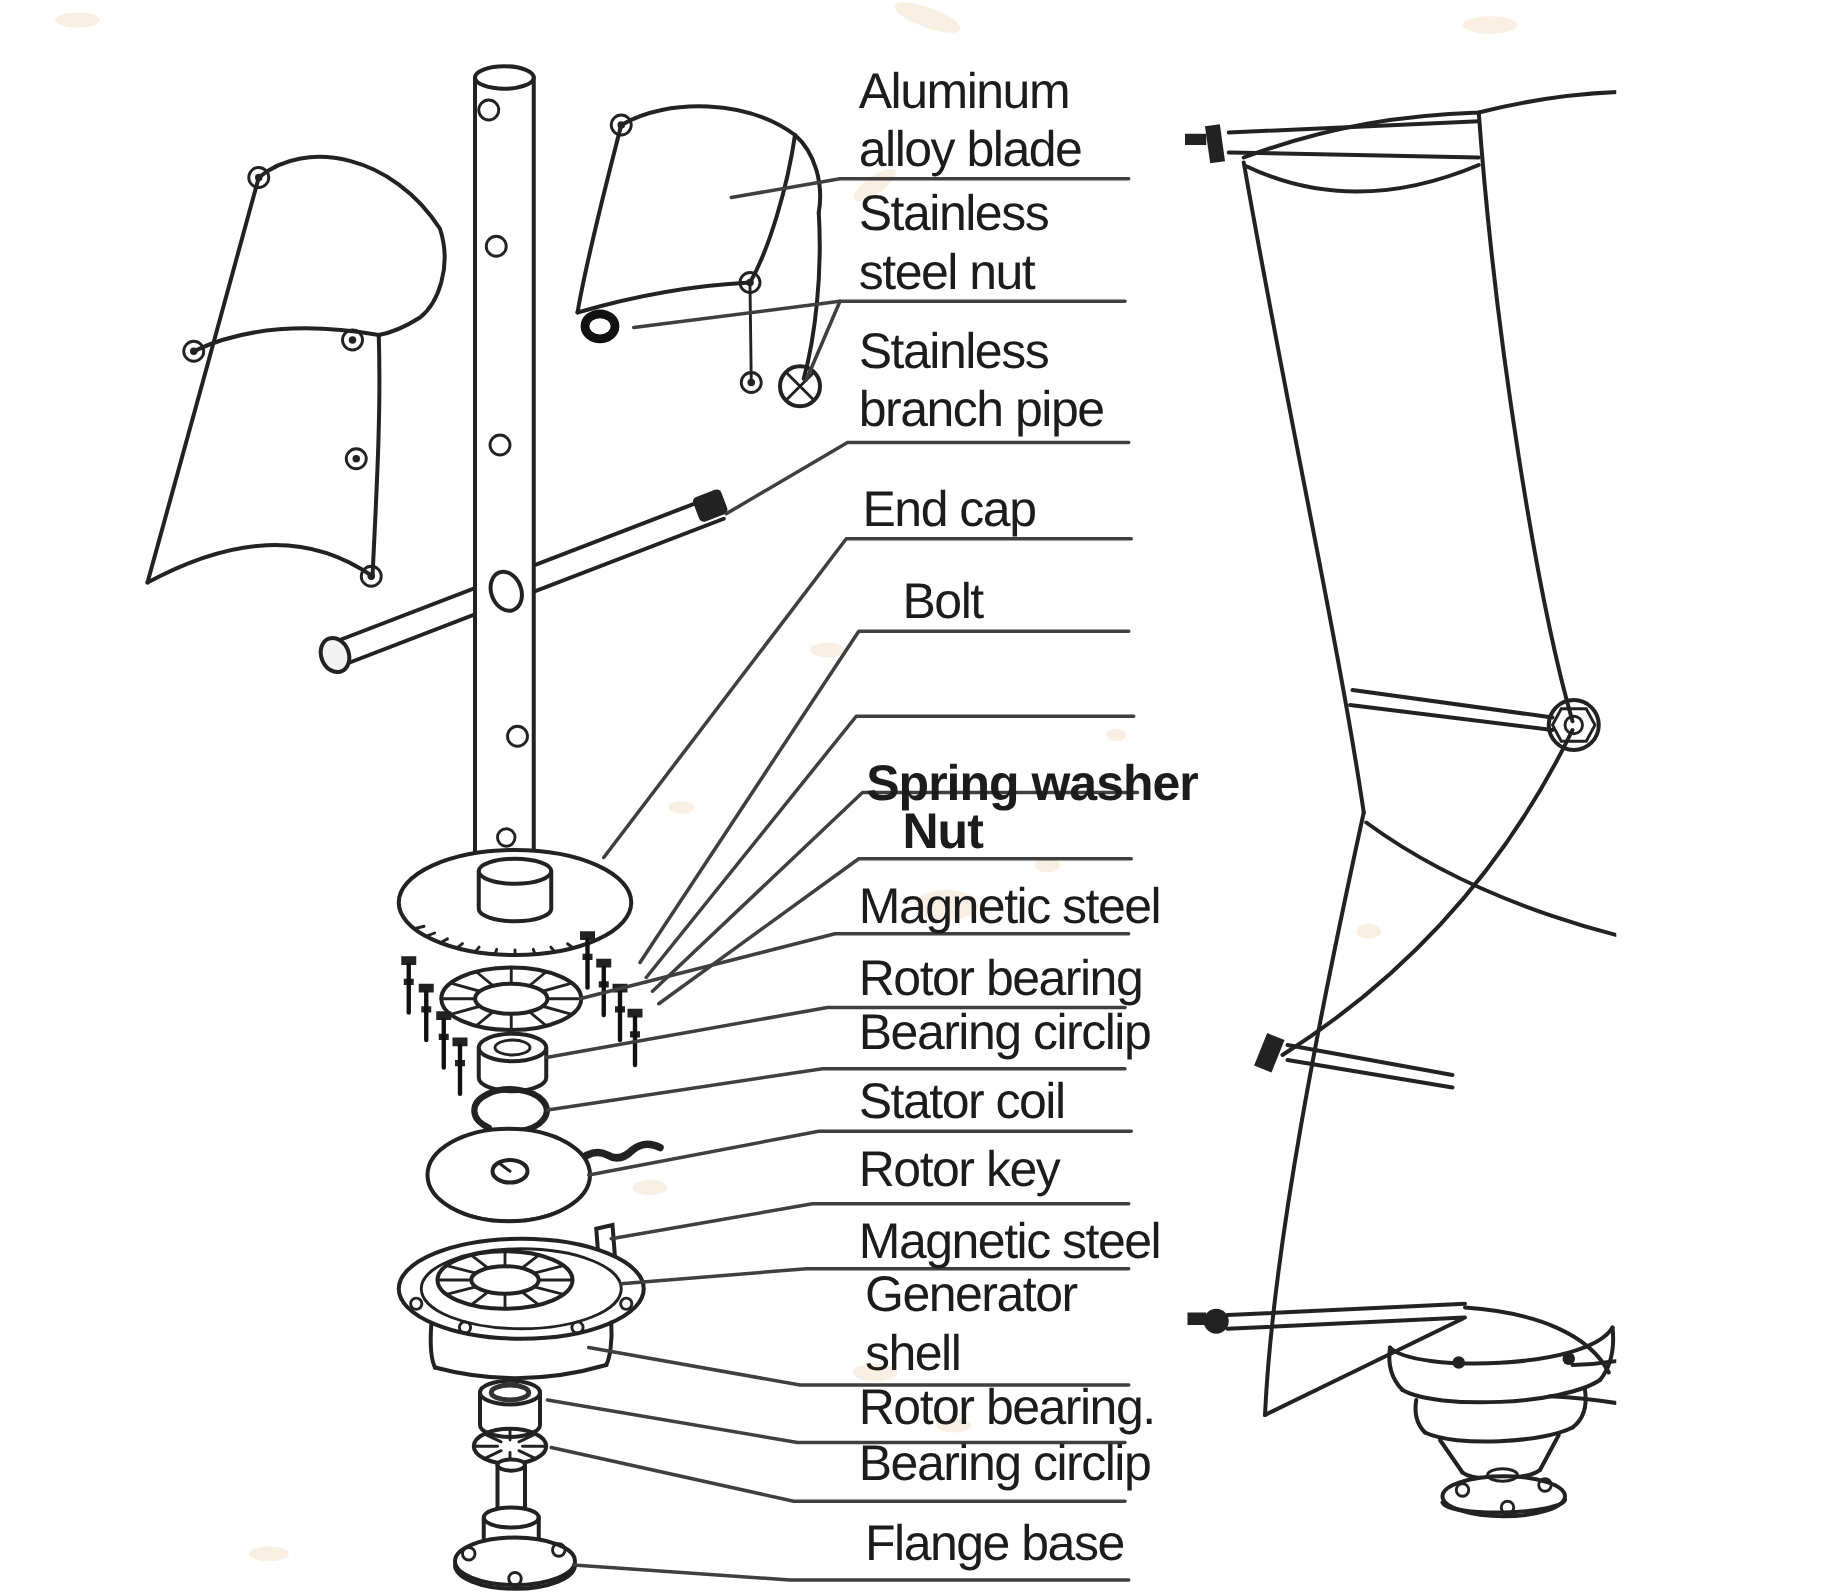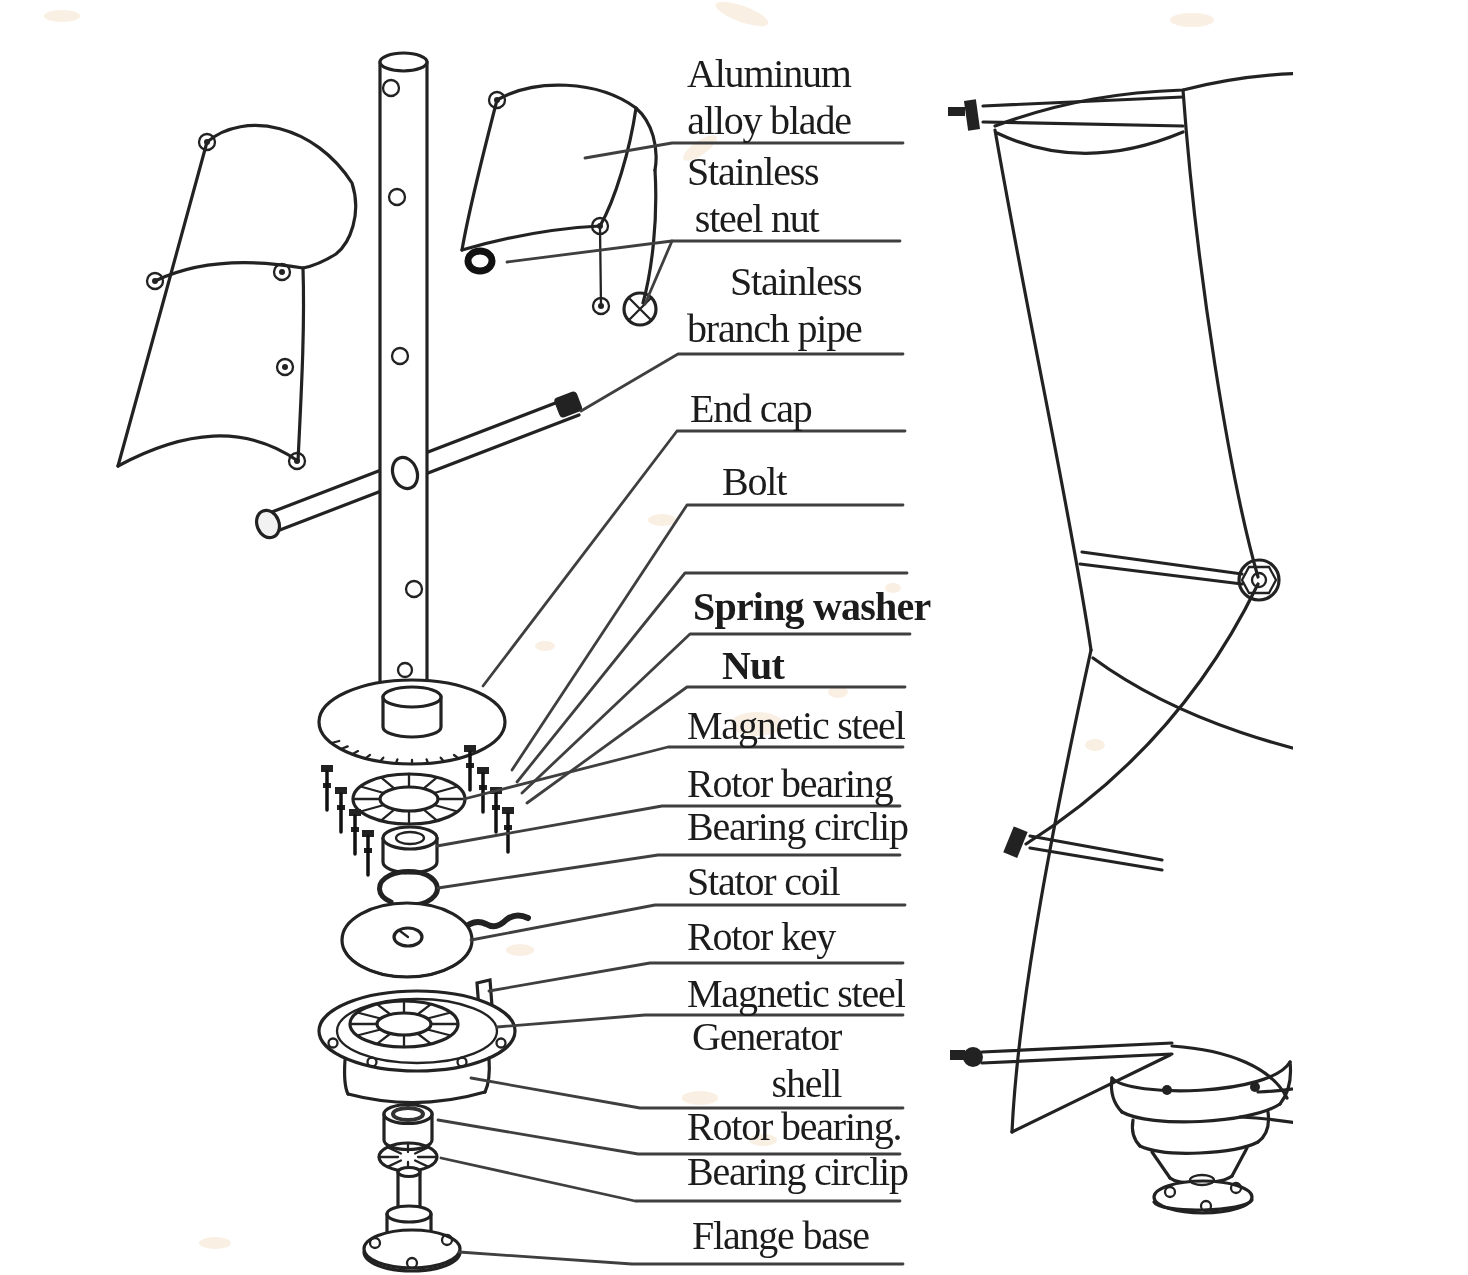--- a/index.html
+++ b/index.html
@@ -1,17 +1,17 @@
 <!DOCTYPE html>
 <html style="--background: #ffffff; --line-art: #222222; --leader-line: #3f3f3f; --label-text: #1c1c1c; --watermark-speckle: #d99a4e;"><head>
 <meta charset="utf-8">
 <style>
   html,body{margin:0;padding:0;background:var(--background,#fff);}
   #stage{position:relative;width:1293px;height:1275px;background:var(--background,#fff);
-         font-family:Liberation Serif, serif;overflow:hidden;text-align:right;}
+         font-family:Liberation Sans, sans-serif;overflow:hidden;}
   #art{position:absolute;left:0;top:0;width:1468px;height:1275px;}
   .ink{stroke:var(--line-art,#222);fill:none;stroke-width:3.2;stroke-linecap:round;stroke-linejoin:round;}
   .ink-thin{stroke:var(--line-art,#222);fill:none;stroke-width:2.3;stroke-linecap:round;}
   .ink-thick{stroke:var(--line-art,#222);fill:none;stroke-width:5;stroke-linecap:round;}
   .darkfill{fill:var(--line-art,#222);stroke:none;}
   .whitefill{fill:#fff;stroke:var(--line-art,#222);stroke-width:3.2;}
   .whiteonly{fill:#fff;stroke:none;}
   .leader{stroke:var(--leader-line,#3f3f3f);fill:none;stroke-width:2.8;stroke-linecap:round;stroke-linejoin:round;}
   .speck{fill:var(--watermark-speckle,#d99a4e);stroke:none;opacity:0.16;}
   .label{position:absolute;color:var(--label-text,#1c1c1c);font-size:40px;line-height:47px;
@@ -361,21 +361,21 @@
 </svg>
 
   <div class="label" style="left:687px;top:50px">Aluminum
 alloy blade</div>
   <div class="label" style="left:687px;top:148px">Stainless
 steel nut</div>
   <div class="label" style="left:687px;top:258px">Stainless
 branch pipe</div>
   <div class="label" style="left:690px;top:385px">End cap</div>
   <div class="label" style="left:722px;top:458px">Bolt</div>
-  <div class="label bold" style="left:693px;top:583px">Spring washer</div>
+  <div class="label bold" style="left:693px;top:604px">Spring washer</div>
   <div class="label bold" style="left:722px;top:642px">Nut</div>
   <div class="label" style="left:687px;top:702px">Magnetic steel</div>
   <div class="label" style="left:687px;top:760px">Rotor bearing</div>
   <div class="label" style="left:687px;top:803px">Bearing circlip</div>
   <div class="label" style="left:687px;top:858px">Stator coil</div>
   <div class="label" style="left:687px;top:913px">Rotor key</div>
   <div class="label" style="left:687px;top:970px">Magnetic steel</div>
   <div class="label" style="left:692px;top:1013px">Generator
 shell</div>
   <div class="label" style="left:687px;top:1103px">Rotor bearing.</div>

